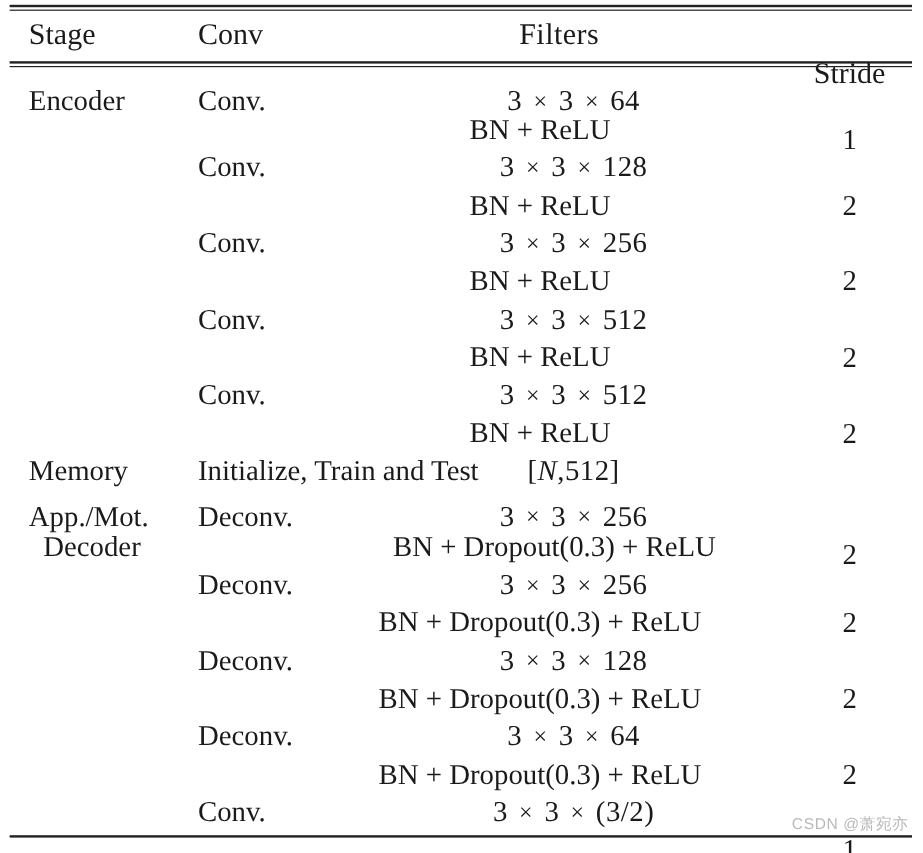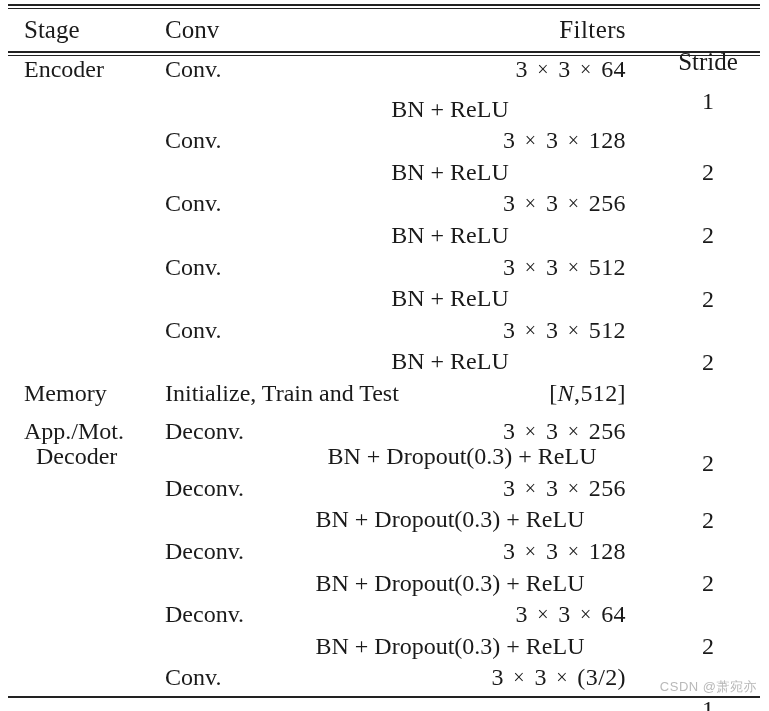--- a/index.html
+++ b/index.html
@@ -58,21 +58,21 @@
     left: 24px;
     font-size: 24px;
   }
   .c-type {
     left: 165px;
     font-size: 24px;
   }
   .c-filters {
     left: 330px;
     width: 296px;
-    text-align: right;
+    text-align: center;
     font-size: 24px;
     letter-spacing: 0.4px;
   }
   .c-stride {
     left: 664px;
     width: 88px;
     text-align: center;
     font-size: 24px;
     margin-top: 32px;
   }
@@ -81,23 +81,23 @@
   .c-span {
     left: 165px;
     width: 570px;
     text-align: center;
     font-size: 24px;
   }
 
   
   .hdr .cell { font-size: 25px; }
   .hdr .c-filters {
-    left: 330px;
+    left: 318px;
     width: 296px;
-    text-align: right;
+    text-align: center;
   }
 
   .times { font-size: 20px; vertical-align: 1px; padding: 0 3px; }
   .ital  { font-style: italic; }
 
   
   #watermark {
     position: absolute;
     right: 12px;
     top: 678px;
@@ -120,21 +120,21 @@
     <div class="cell c-stage">Stage</div>
     <div class="cell c-type">Conv</div>
     <div class="cell c-filters">Filters</div>
     <div class="cell c-stride">Stride</div>
   </div>
 
   <div class="rule rule-mid"></div>
   <div class="rule rule-mid2"></div>
 
   <div id="table-body">
-      <div class="row" style="top: 54px;">
+      <div class="row" style="top: 70px;">
         <div class="cell c-stage">Encoder</div>
         <div class="cell c-type">Conv.</div>
         <div class="cell c-filters">3 <span class="times">×</span> 3 <span class="times">×</span> 64</div>
         <div class="cell c-stride">1</div>
       </div>
       <div class="row" style="top: 93.6px;">
         <div class="cell c-stage"></div>
         <div class="cell c-span">BN + ReLU</div>
       </div>
       <div class="row" style="top: 125.2px;">

